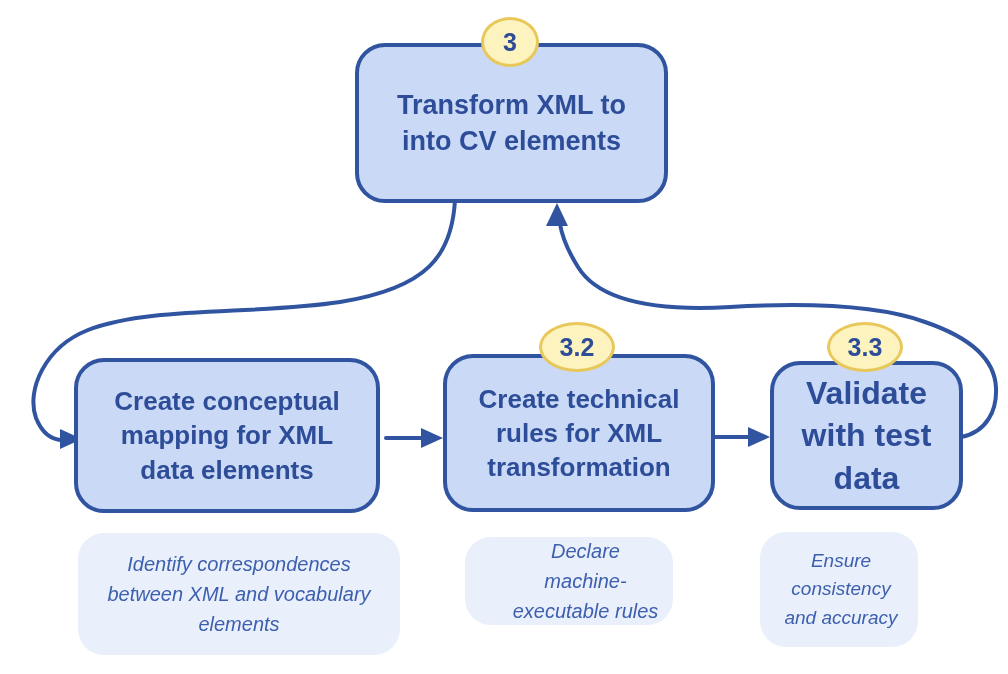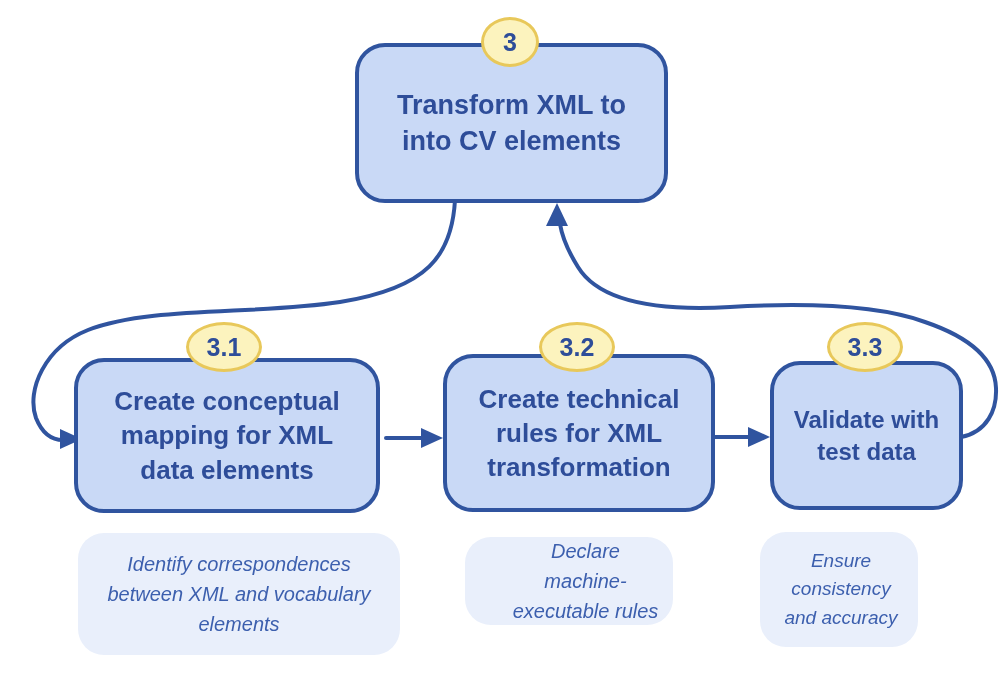--- a/index.html
+++ b/index.html
@@ -19,21 +19,21 @@
   .step-box{
     position:absolute;box-sizing:border-box;
     background:var(--box_fill);border:4px solid var(--box_border);border-radius:30px;
     display:flex;align-items:center;justify-content:center;text-align:center;
     color:var(--text);font-weight:bold;
   }
   .step-box .label{display:block;padding:0 14px;}
   .box-main{left:355px;top:43px;width:313px;height:160px;font-size:27px;line-height:1.35;}
   .box-s1{left:74px;top:358px;width:306px;height:155px;font-size:26px;line-height:1.32;}
   .box-s2{left:443px;top:354px;width:272px;height:158px;font-size:26px;line-height:1.32;}
-  .box-s3{left:770px;top:361px;width:193px;height:149px;font-size:24px;line-height:1.32;}
+  .box-s3{left:770px;top:361px;width:193px;height:149px;font-size:32px;line-height:1.32;}
   .badge{
     position:absolute;box-sizing:border-box;
     background:var(--badge_fill);border:3px solid var(--badge_border);border-radius:50%;
     display:flex;align-items:center;justify-content:center;
     color:var(--text);font-weight:bold;font-size:25px;
   }
   .badge-main{left:481px;top:17px;width:58px;height:50px;}
   .badge-s1{left:186px;top:322px;width:76px;height:50px;}
   .badge-s2{left:539px;top:322px;width:76px;height:50px;}
   .badge-s3{left:827px;top:322px;width:76px;height:50px;text-align:center;}
@@ -76,21 +76,20 @@
     <span class="label">Create conceptual mapping for XML data elements</span>
   </div>
   <div class="step-box box-s2">
     <span class="label">Create technical rules for XML transformation</span>
   </div>
   <div class="step-box box-s3">
     <span class="label">Validate with test data</span>
   </div>
 
   <div class="badge badge-main">3</div>
-  <div class="badge badge-s1">3.1</div>
   <div class="badge badge-s2">3.2</div>
   <div class="badge badge-s3">3.3</div>
 
   <div class="desc desc-1">
     <span>Identify correspondences between XML and vocabulary elements</span>
   </div>
   <div class="desc desc-2">
     <span>Declare machine-executable rules</span>
   </div>
   <div class="desc desc-3">

